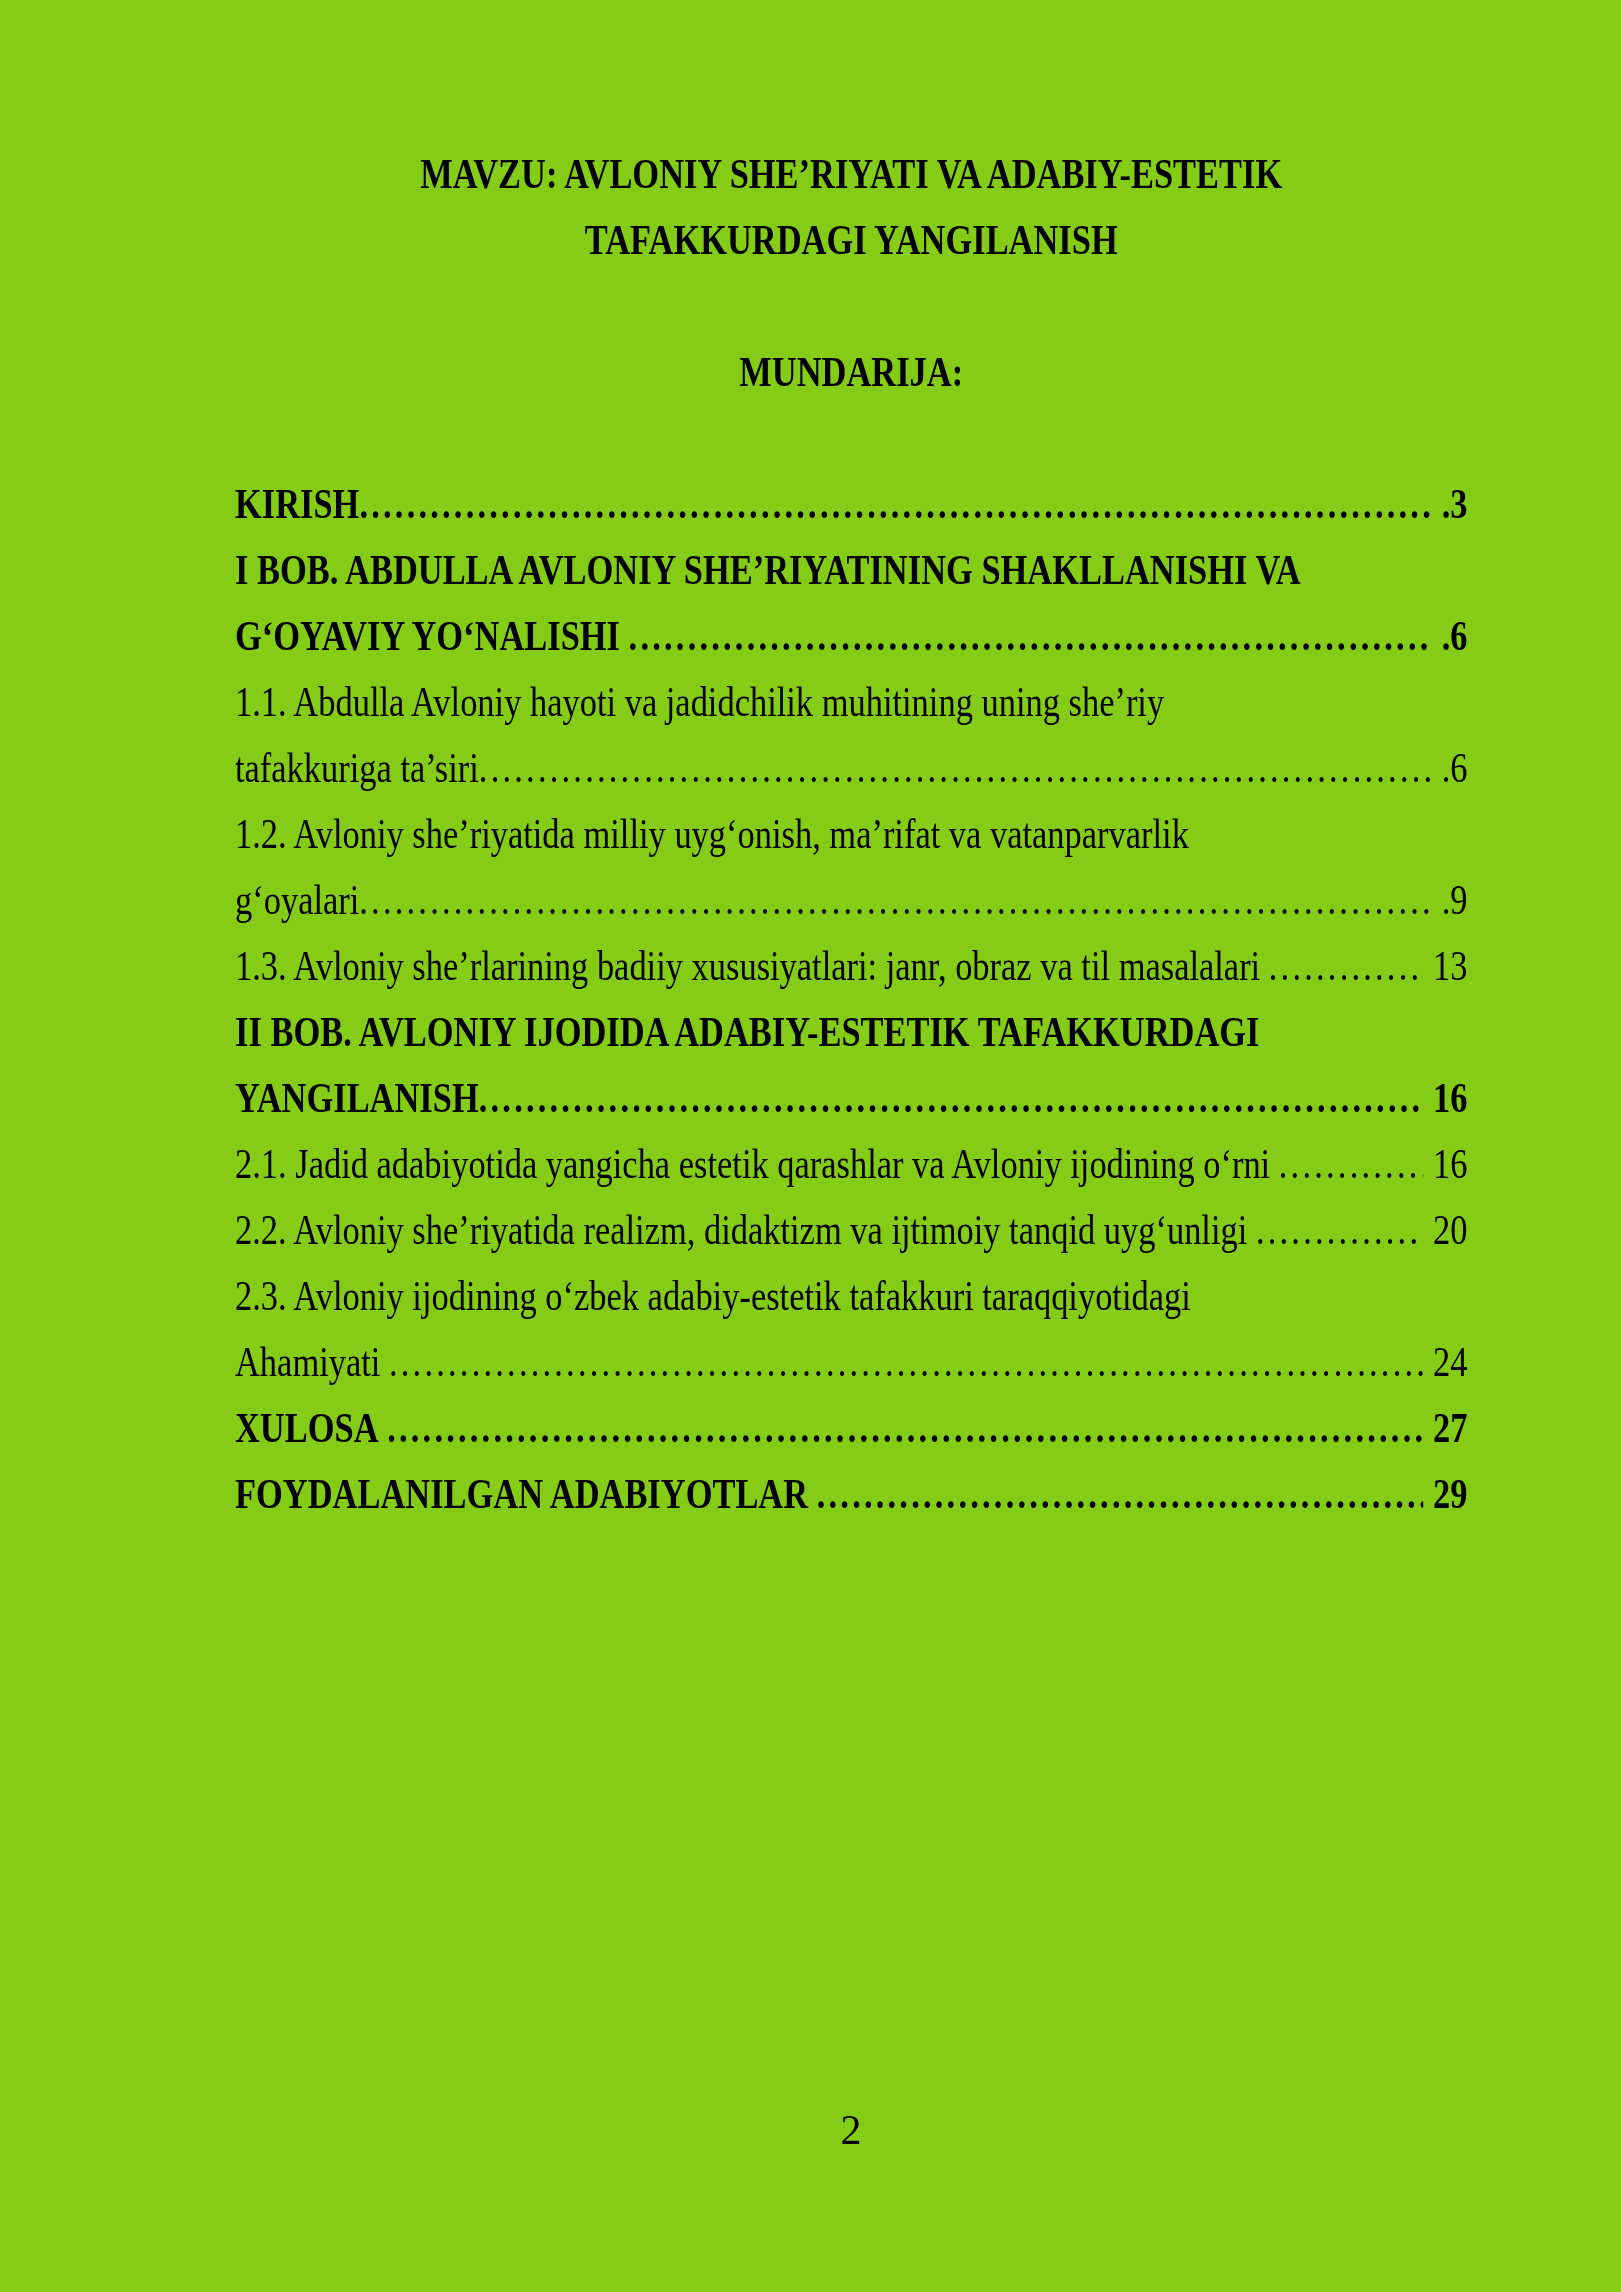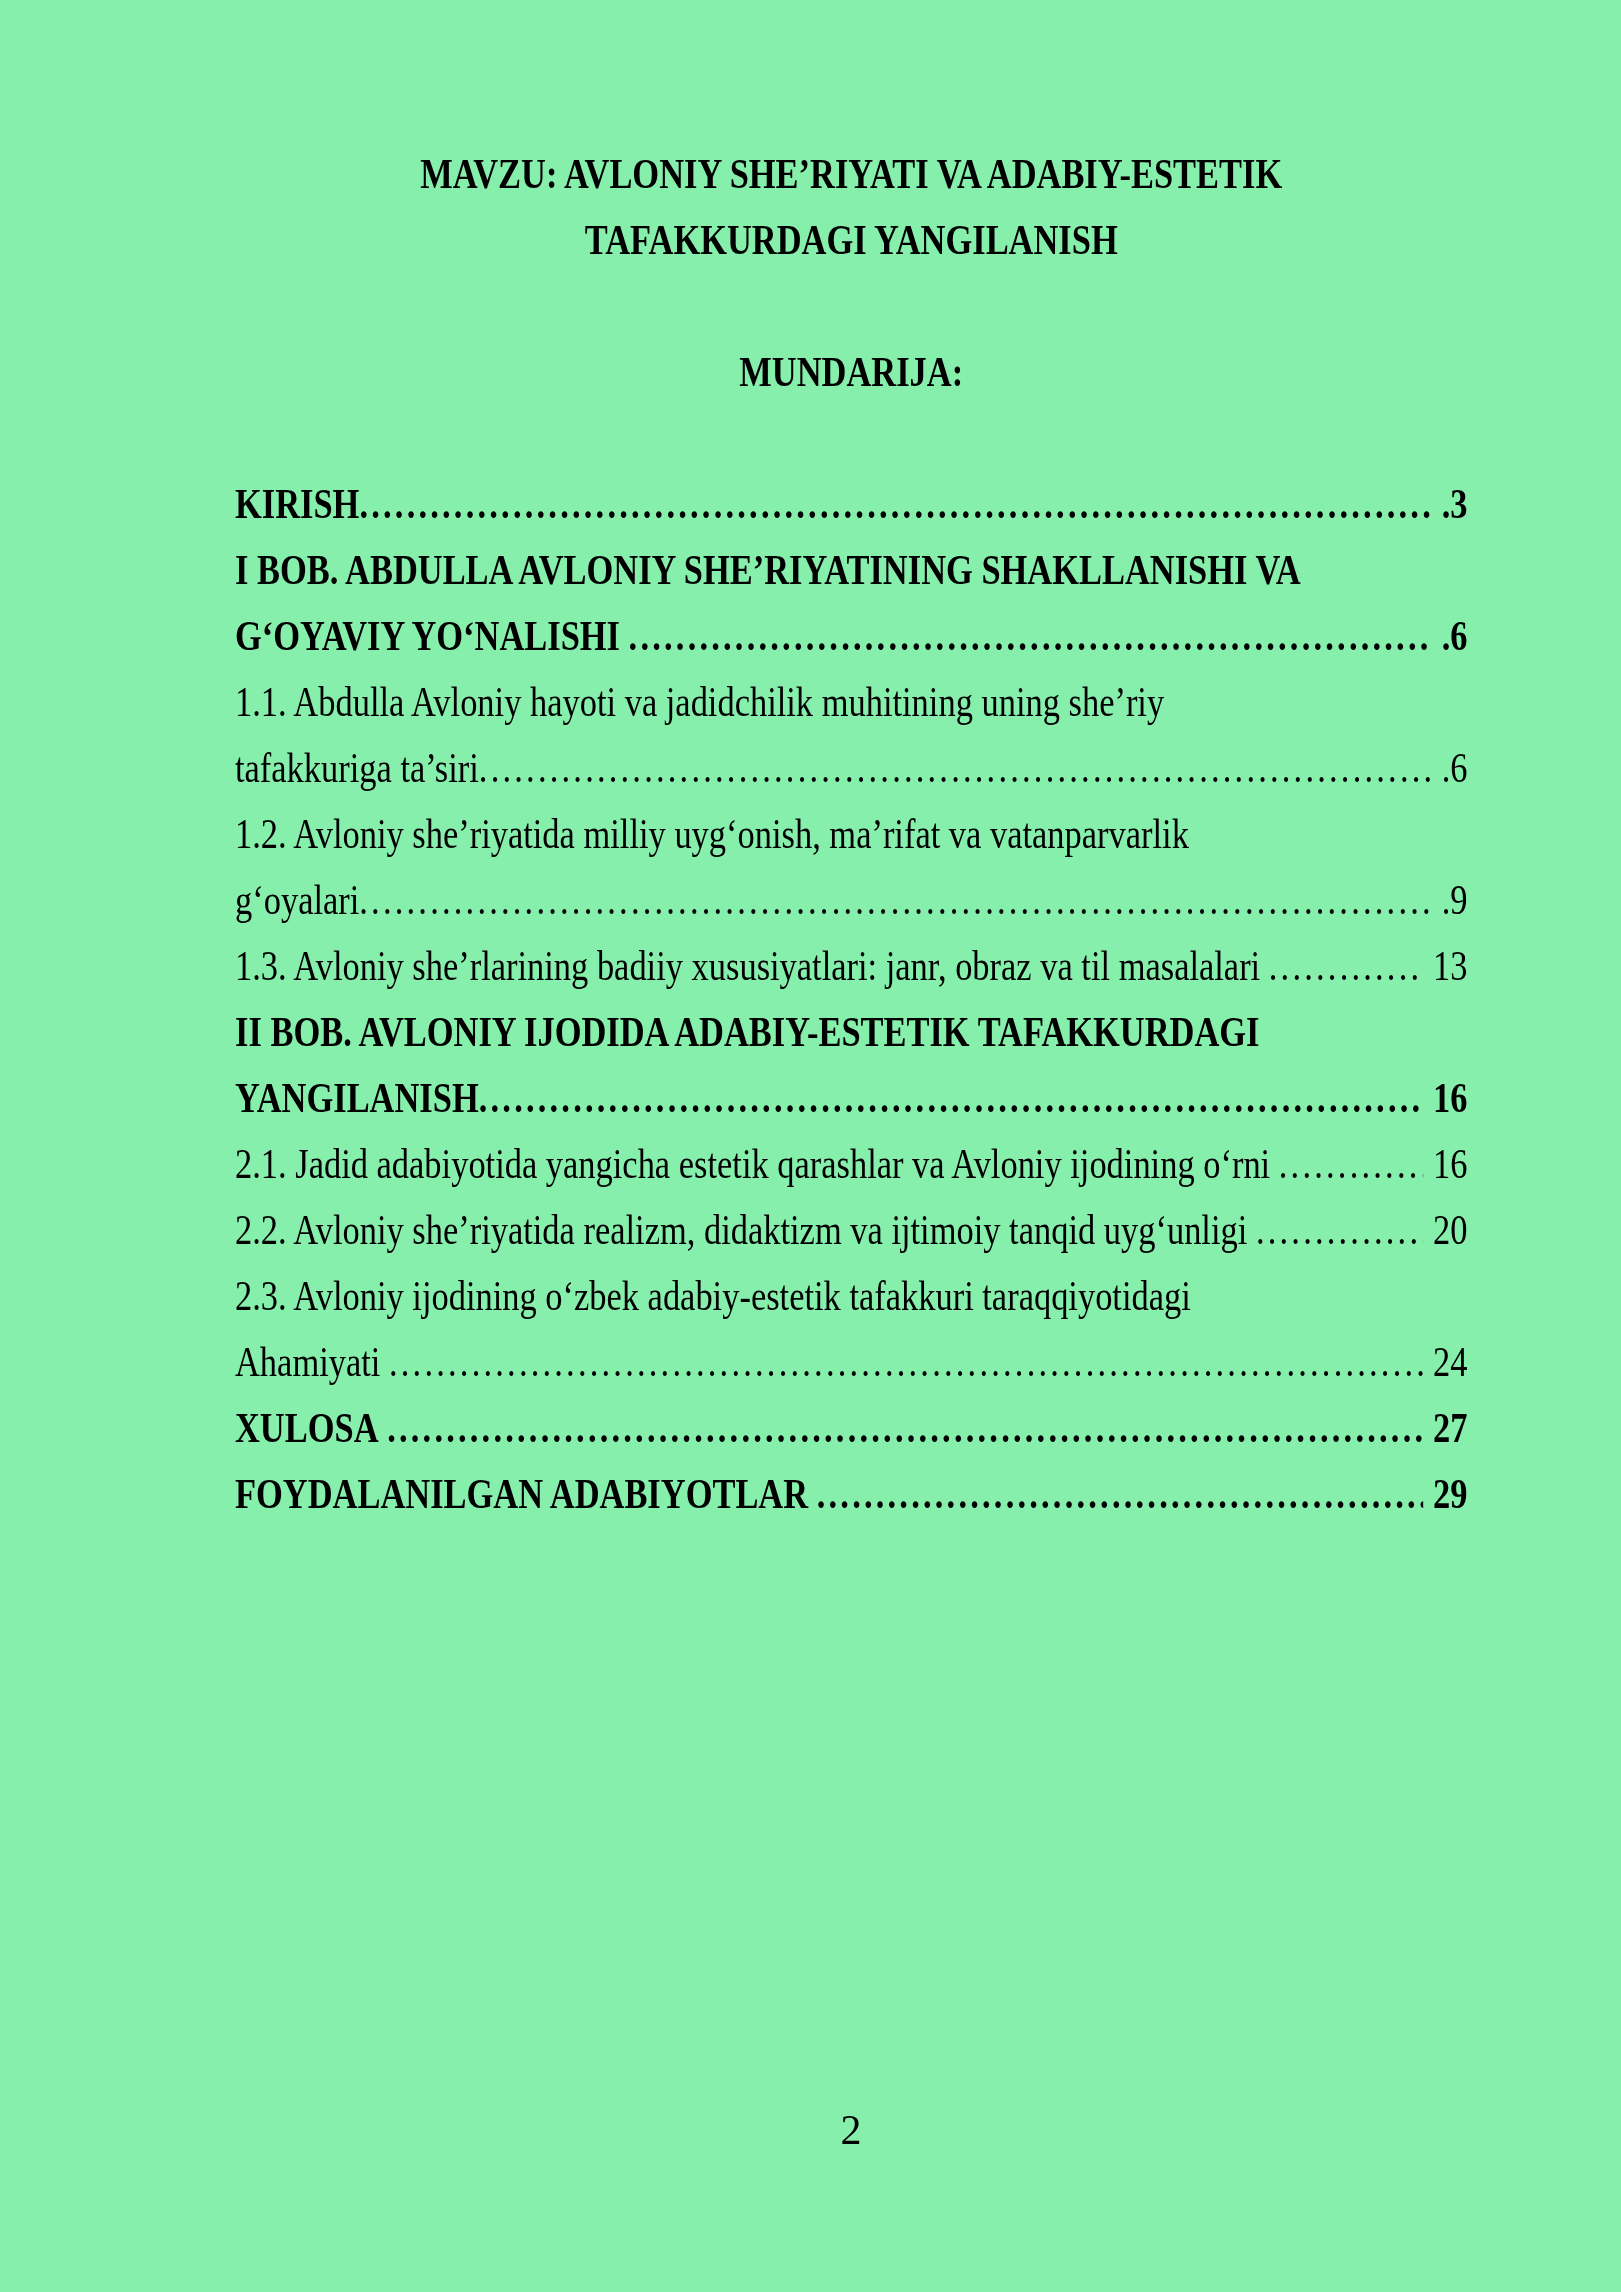--- a/index.html
+++ b/index.html
@@ -4,21 +4,21 @@
 <style>
   html, body {
     margin: 0;
     padding: 0;
     background: #ffffff;
   }
   .sheet {
     position: relative;
     width: 1621px;
     height: 2293px;
-    background: #86efac;
+    background: #84cc16;
     color: #000000;
     font-family: "Liberation Serif", "DejaVu Serif", serif;
     overflow: hidden;
   }
   
   .content {
     position: absolute;
     left: 235px;
     top: 141px;
     width: 1503px;

